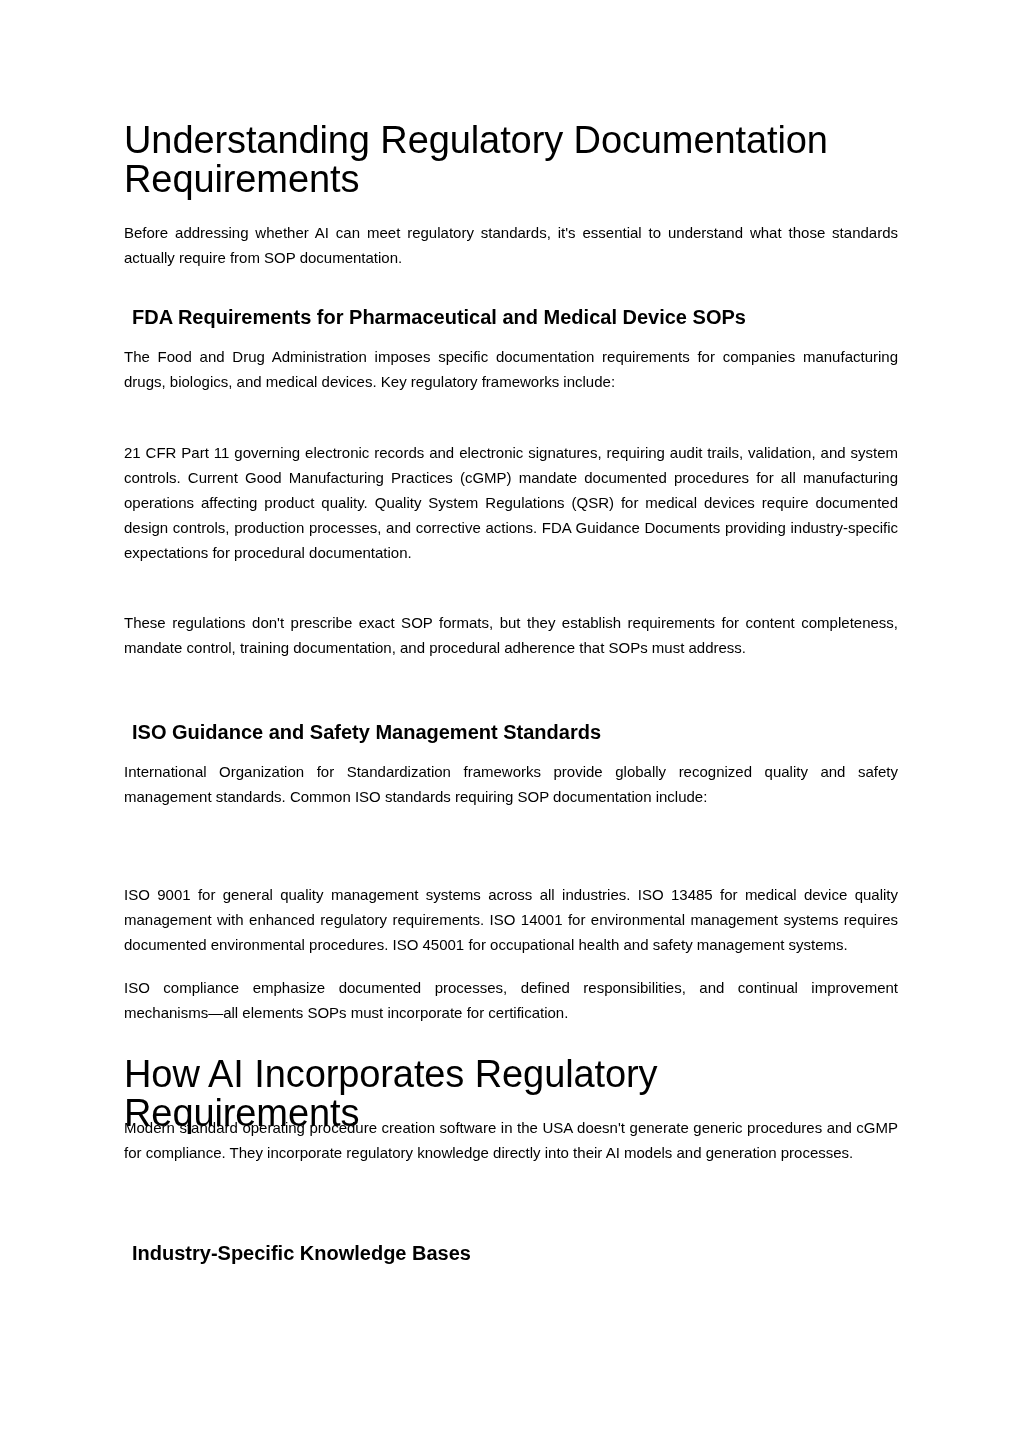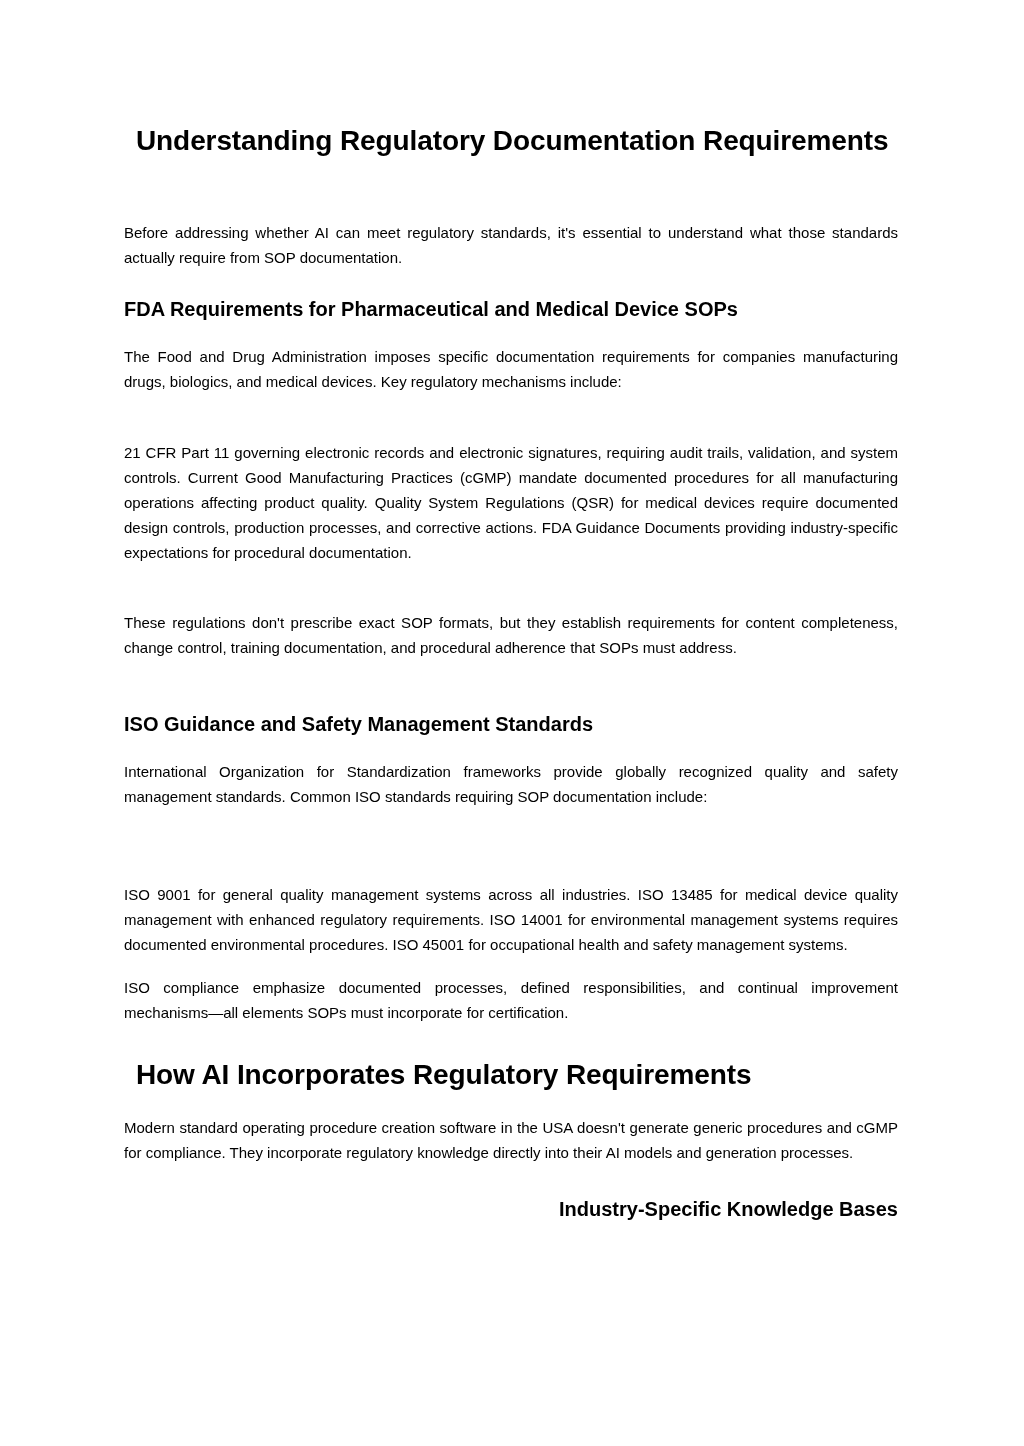--- a/index.html
+++ b/index.html
@@ -16,36 +16,36 @@
       color: #000000;
     }
     .page {
       position: absolute;
       left: 124px;
       top: 0;
       width: 774px;
     }
     .h1 {
       position: absolute;
-      left: 12px;
+      left: 0;
       width: 774px;
-      font-weight: bold;
-      font-size: 28px;
+      font-weight: normal;
+      font-size: 38px;
       line-height: 39px;
       margin: 0;
       letter-spacing: -0.1px;
     }
     .h2 {
       position: absolute;
       left: 0;
       width: 774px;
       font-weight: bold;
       font-size: 20px;
       line-height: 26px;
-      margin: 0;
+      margin: 8px;
     }
     .p {
       position: absolute;
       left: 0;
       width: 774px;
       font-size: 15px;
       line-height: 25px;
       margin: 0;
       text-align: justify;
       text-align-last: left;
@@ -55,33 +55,33 @@
 <body>
 
 <div class="page">
 
   <h1 class="h1" style="top:121px;">Understanding Regulatory Documentation Requirements</h1>
 
   <p class="p" style="top:220px;">Before addressing whether AI can meet regulatory standards, it's essential to understand what those standards actually require from SOP documentation.</p>
 
   <h2 class="h2" style="top:296px;">FDA Requirements for Pharmaceutical and Medical Device SOPs</h2>
 
-  <p class="p" style="top:344px;">The Food and Drug Administration imposes specific documentation requirements for companies manufacturing drugs, biologics, and medical devices. Key regulatory mechanisms include:</p>
+  <p class="p" style="top:344px;">The Food and Drug Administration imposes specific documentation requirements for companies manufacturing drugs, biologics, and medical devices. Key regulatory frameworks include:</p>
 
   <p class="p" style="top:440px;">21 CFR Part 11 governing electronic records and electronic signatures, requiring audit trails, validation, and system controls. Current Good Manufacturing Practices (cGMP) mandate documented procedures for all manufacturing operations affecting product quality. Quality System Regulations (QSR) for medical devices require documented design controls, production processes, and corrective actions. FDA Guidance Documents providing industry-specific expectations for procedural documentation.</p>
 
-  <p class="p" style="top:610px;">These regulations don't prescribe exact SOP formats, but they establish requirements for content completeness, change control, training documentation, and procedural adherence that SOPs must address.</p>
+  <p class="p" style="top:610px;">These regulations don't prescribe exact SOP formats, but they establish requirements for content completeness, mandate control, training documentation, and procedural adherence that SOPs must address.</p>
 
   <h2 class="h2" style="top:711px;">ISO Guidance and Safety Management Standards</h2>
 
   <p class="p" style="top:759px;">International Organization for Standardization frameworks provide globally recognized quality and safety management standards. Common ISO standards requiring SOP documentation include:</p>
 
   <p class="p" style="top:882px;">ISO 9001 for general quality management systems across all industries. ISO 13485 for medical device quality management with enhanced regulatory requirements. ISO 14001 for environmental management systems requires documented environmental procedures. ISO 45001 for occupational health and safety management systems.</p>
 
   <p class="p" style="top:975px;">ISO compliance emphasize documented processes, defined responsibilities, and continual improvement mechanisms—all elements SOPs must incorporate for certification.</p>
 
   <h1 class="h1" style="top:1055px;">How AI Incorporates Regulatory Requirements</h1>
 
   <p class="p" style="top:1115px;">Modern standard operating procedure creation software in the USA doesn't generate generic procedures and cGMP for compliance. They incorporate regulatory knowledge directly into their AI models and generation processes.</p>
 
-  <h2 class="h2" style="top:1196px;text-align:right;">Industry-Specific Knowledge Bases</h2>
+  <h2 class="h2" style="top:1232px;">Industry-Specific Knowledge Bases</h2>
 
 </div>
 
 </body></html>

